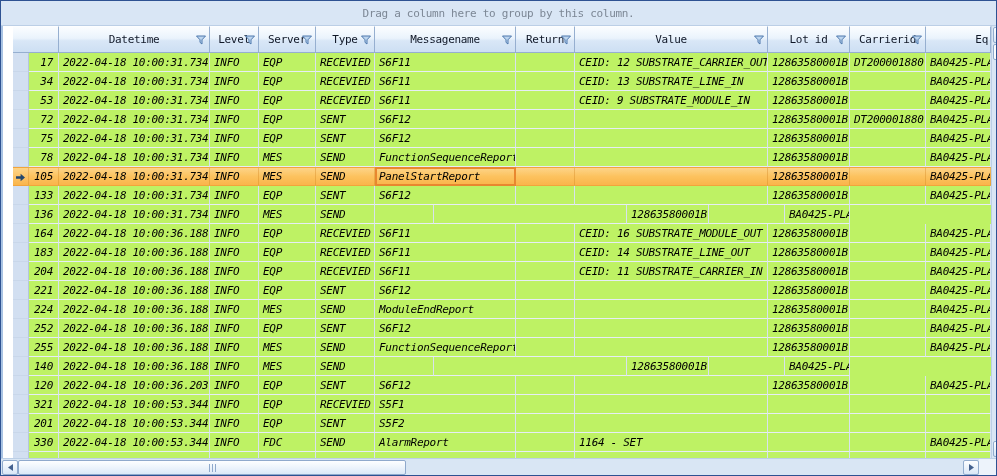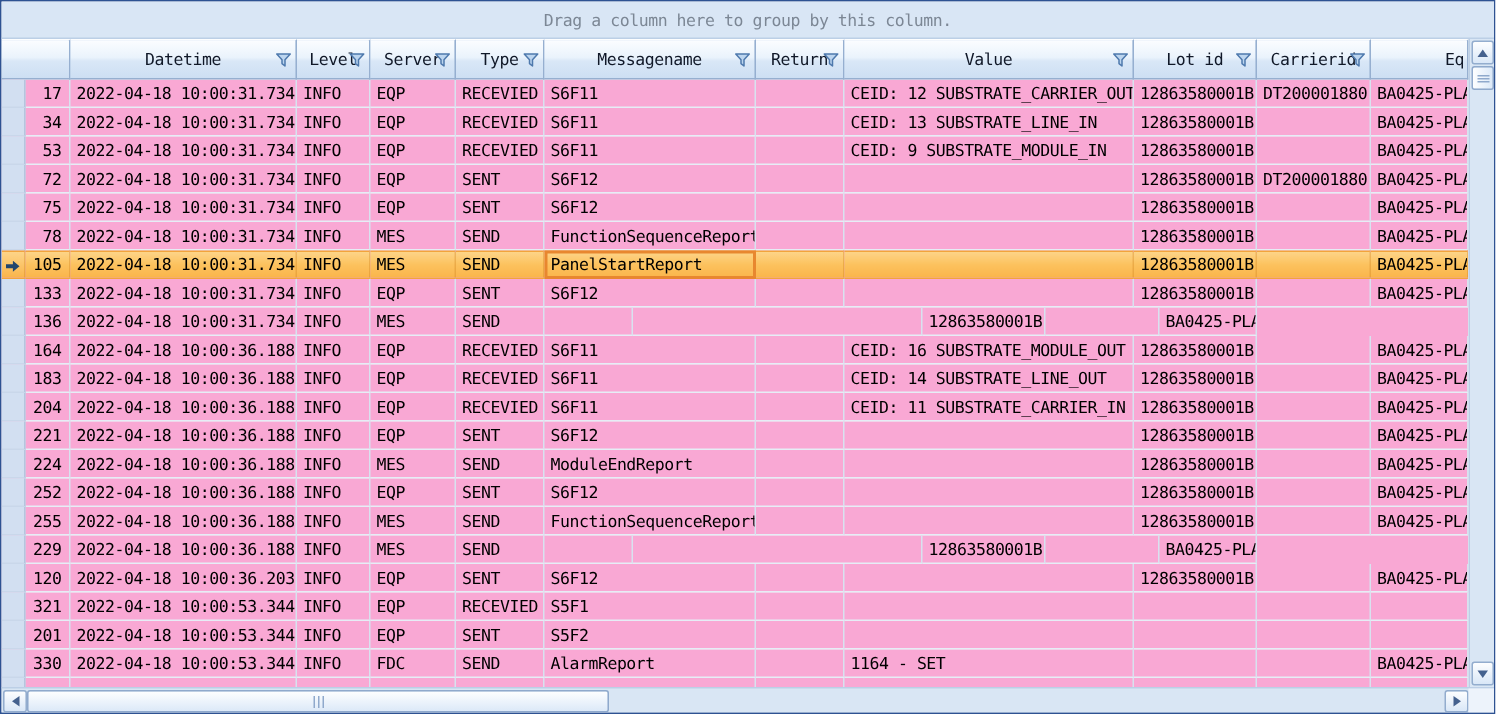--- a/index.html
+++ b/index.html
@@ -14,38 +14,38 @@
   }
 
   
   .group-panel {
     height:25px; flex:0 0 25px; background:#D9E6F5;
     border-bottom:1px solid #BCCFE6;
     display:flex; align-items:center; justify-content:center;
     color:#7C8795;
   }
 
-  .content { flex:1 1 auto; display:flex; min-height:0; }
+  .content { flex:1 1 auto; display:flex; min-height:0;padding-left:12px; }
   .cols { width:978px; flex:0 0 978px; display:flex; flex-direction:column; overflow:hidden; }
 
   
   .header { height:27px; flex:0 0 27px; display:flex; background:#C9DBF0; }
   .hcell {
     position:relative; height:27px; flex:none;
     background:linear-gradient(180deg,#FBFDFF 0%,#EAF3FC 45%,#D9E7F7 55%,#CDDFF3 100%);
     border-right:1px solid #96AFD0; border-bottom:1px solid #96AFD0; border-top:1px solid #FDFEFF;
     display:flex; align-items:center; justify-content:center;
     white-space:nowrap; overflow:hidden; color:#101828;
   }
   .hcell .flt { position:absolute; right:2px; top:7px; width:12px; height:12px; }
   .hcell.he { justify-content:flex-end; padding-right:2px;text-align:center; }
 
   
   .body { flex:1 1 auto; overflow:hidden; background:#fff; }
-  .row { display:flex; height:19px; flex:none; background:#f9a8d4; }
+  .row { display:flex; height:19px; flex:none; background:#bef264;font-style:italic; }
   .cell {
     flex:none; height:19px; line-height:17px; padding:1px 0 0 4px;
     border-right:1px solid #D8E2EF; border-bottom:1px solid #E6EDF6;
     white-space:nowrap; overflow:hidden;
   }
   .cell.ind { background:#D2DFF1; border-right:1px solid #B4C6DE; border-bottom:1px solid #C9D7EA; padding:0; position:relative; }
   .cell.idc { text-align:right; padding-right:5px; padding-left:0; }
 
   
   .w-blank{width:46px} .w-ind{width:16px} .w-id{width:30px} .w-dt{width:151px}
@@ -380,21 +380,21 @@
             <div class="cell w-ty">SEND</div>
             <div class="cell w-msg">FunctionSequenceReport</div>
             <div class="cell w-ret"></div>
             <div class="cell w-val"></div>
             <div class="cell w-lot">12863580001B</div>
             <div class="cell w-car"></div>
             <div class="cell w-eq">BA0425-PLA</div>
           </div>
           <div class="row">
             <div class="cell ind w-ind"></div>
-            <div class="cell idc w-id">229</div>
+            <div class="cell idc w-id">140</div>
             <div class="cell w-dt">2022-04-18 10:00:36.188</div>
             <div class="cell w-lv">INFO</div>
             <div class="cell w-sv">MES</div>
             <div class="cell w-ty">SEND</div>
             <div class="cell w-ret"></div>
             <div class="cell w-val"></div>
             <div class="cell w-lot">12863580001B</div>
             <div class="cell w-car"></div>
             <div class="cell w-eq">BA0425-PLA</div>
           </div>

